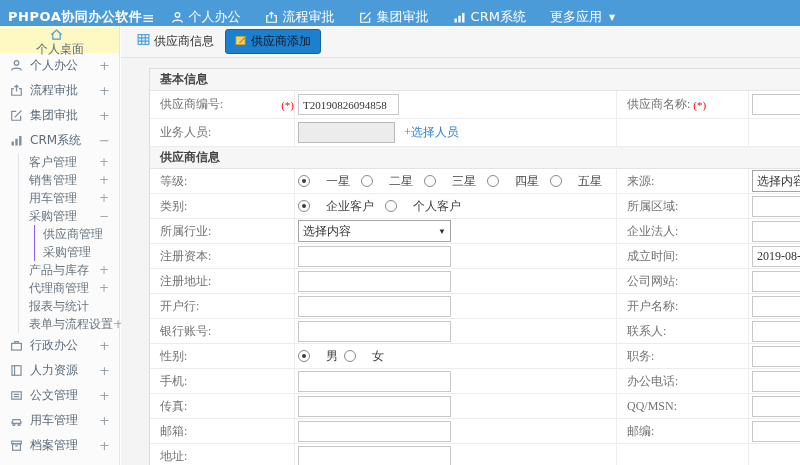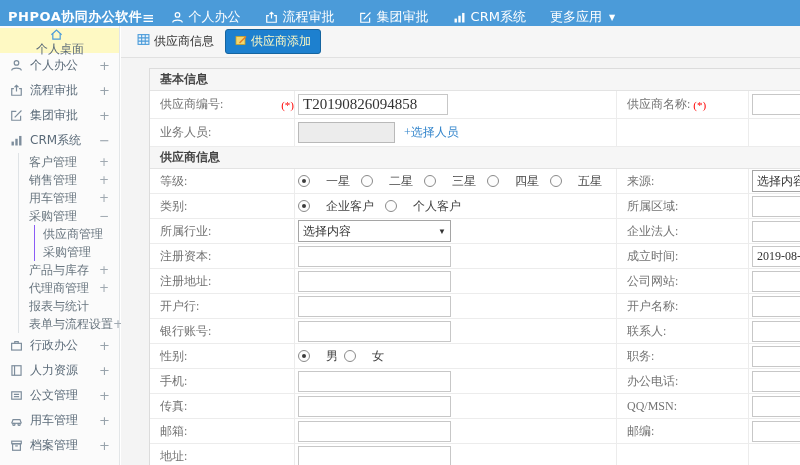--- a/index.html
+++ b/index.html
@@ -24,37 +24,37 @@
   .sb-group { margin-left:18px; border-left:1px solid #dfe3e6; }
   .sb-sub { display:flex; align-items:center; height:18px; padding:0 10px 0 10px; color:#68757f; cursor:pointer; white-space:nowrap; }
   .sb-sub .exp { margin-left:auto; color:#a0a9b1; font-size:12px; }
   .sb-group2 { margin-left:15px; border-left:1px solid #8b5cf6; }
   .sb-group2 .sb-sub { height:18px; padding-left:8px; }
 
   
   .main { position:absolute; left:121px; top:26px; right:0; bottom:0; background:#f4f4f4; overflow:hidden;font-family:Liberation Serif, serif; }
   .tabbar { height:32px; background:#f6f6f6; border-bottom:1px solid #e1e1e1; display:flex; align-items:center; padding-left:14px; gap:9px; }
   .tab { display:flex; align-items:center; gap:4px; color:#333; cursor:pointer; padding:3px 2px; }
-  .tab.active { background:#1d80cf; color:#fef9c3; padding:3px 9px; border-radius:3px; border:1px solid #15649f; }
+  .tab.active { background:#1d80cf; color:#0f172a; padding:3px 9px; border-radius:3px; border:1px solid #15649f; }
 
   .panel { position:absolute; left:28px; top:42px; width:902px; background:#fff; border:1px solid #dcdcdc; }
   .sec-header { height:22px; line-height:21px; background:#f6f6f6; border-bottom:1px solid #e3e3e3; padding-left:10px; font-weight:bold; color:#444; }
   .frow { display:flex; border-bottom:1px solid #ececec; }
   .frow.basic { height:28px; }
   .frow.info  { height:25px; }
   .cell { display:flex; align-items:center; border-right:1px solid #ececec; }
   .cell:last-child { border-right:none; }
   .l1 { width:145px; padding-left:10px; color:#737373;justify-content:space-between; }
   .i1 { width:322px; padding-left:3px; }
   .l2 { width:132px; padding-left:10px; color:#737373; }
   .i2 { flex:1; padding-left:3px; }
   .req { color:#f00; margin-left:3px; font-size:11px; }
 
   .ti { height:21px; border:1px solid #c7c7c7; width:153px; padding:0 4px; font-size:12px; color:#333; font-family:inherit; background:#fff; }
-  .ti.no { width:150px; font-size:15px; }
+  .ti.no { width:101px; font-size:11px; }
   .ti.r { width:150px; }
   .ti.dis { width:97px; background:#ececec; border-color:#b9b9b9; }
 
   .sel { width:153px; height:22px; border:1px solid #a5a5a5; background:#fff; display:flex; align-items:center; justify-content:space-between; padding:0 4px; color:#333; cursor:pointer; }
   .sel.r { width:150px; }
   .sel .arrow { font-size:8px; color:#333; }
 
   .rgroup { display:flex; align-items:center; gap:11px; color:#444; }
   .ropt { display:flex; align-items:center; cursor:pointer;gap:13px; }
   .radio { width:12px; height:12px; border:1px solid #8a8a8a; border-radius:50%; background:#fdfdfd; display:inline-block; position:relative; margin-right:3px; }

